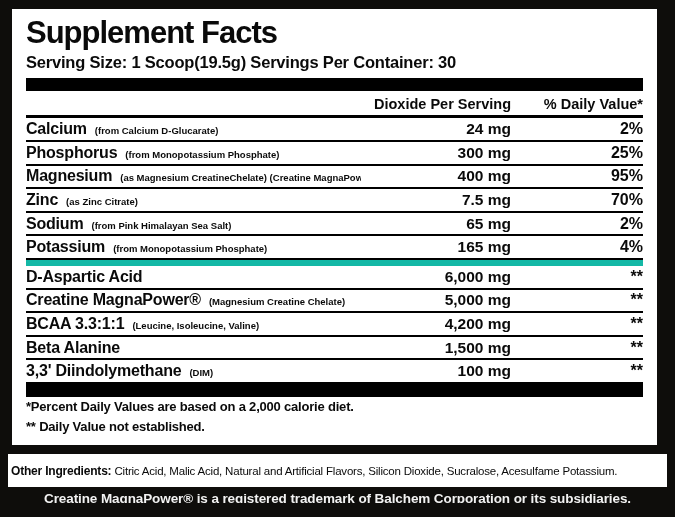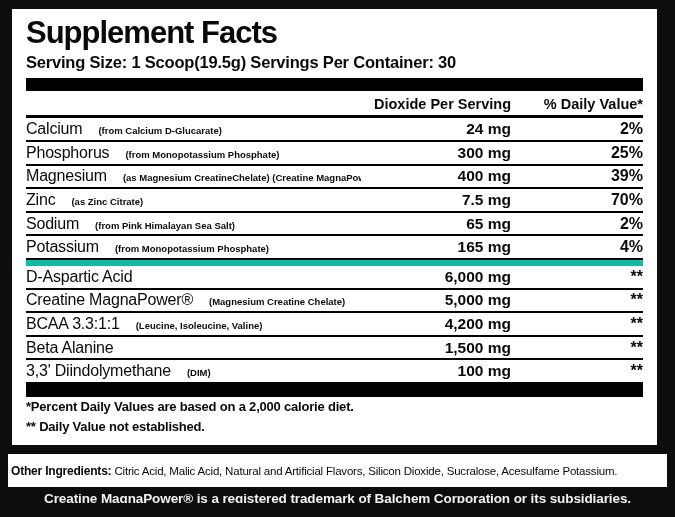--- a/index.html
+++ b/index.html
@@ -28,22 +28,22 @@
   .head-spacer{flex:1;}
   .col-amount{width:150px;text-align:right;}
   .col-dv{width:132px;text-align:right;}
   .nrow{
     display:flex;align-items:center;
     border-bottom:2px solid #000;
     height:21.6px;
   }
   .nrow.sep-strong{border-top:6px solid #14b8a6;}
   .cell-name{flex:1;white-space:nowrap;overflow:hidden;}
-  .nname{font-size:16px;font-weight:normal;letter-spacing:-0.2px;}
-  .ndetail{font-size:9.5px;font-weight:bold;margin-left:16px;text-align:center;}
+  .nname{font-size:16px;font-weight:bold;letter-spacing:-0.2px;}
+  .ndetail{font-size:9.5px;font-weight:bold;margin-left:8px;text-align:center;}
   .cell-amount{width:150px;text-align:right;font-size:15.5px;font-weight:bold;white-space:nowrap;}
   .cell-dv{width:132px;text-align:right;font-size:16px;font-weight:bold;white-space:nowrap;}
   .thick-bar2{height:13px;background:#000;margin-top:0;}
   .footnotes{font-size:13px;line-height:1.5;font-weight:bold;letter-spacing:-0.2px;}
   .other-box{
     position:absolute;left:8px;top:454px;width:659px;height:33px;
     background:#ffffff;box-sizing:border-box;
     display:flex;align-items:center;padding:0 3px;
     font-size:11.5px;letter-spacing:-0.2px;white-space:nowrap;overflow:hidden;
   }
@@ -82,21 +82,21 @@
 
     <div class="nrow">
       <div class="cell-name"><span class="nname">Phosphorus</span><span class="ndetail">(from Monopotassium Phosphate)</span></div>
       <div class="cell-amount">300 mg</div>
       <div class="cell-dv">25%</div>
     </div>
 
     <div class="nrow">
       <div class="cell-name"><span class="nname">Magnesium</span><span class="ndetail">(as Magnesium CreatineChelate) (Creatine MagnaPower®)</span></div>
       <div class="cell-amount">400 mg</div>
-      <div class="cell-dv">39%</div>
+      <div class="cell-dv">95%</div>
     </div>
 
     <div class="nrow">
       <div class="cell-name"><span class="nname">Zinc</span><span class="ndetail">(as Zinc Citrate)</span></div>
       <div class="cell-amount">7.5 mg</div>
       <div class="cell-dv">70%</div>
     </div>
 
     <div class="nrow">
       <div class="cell-name"><span class="nname">Sodium</span><span class="ndetail">(from Pink Himalayan Sea Salt)</span></div>

